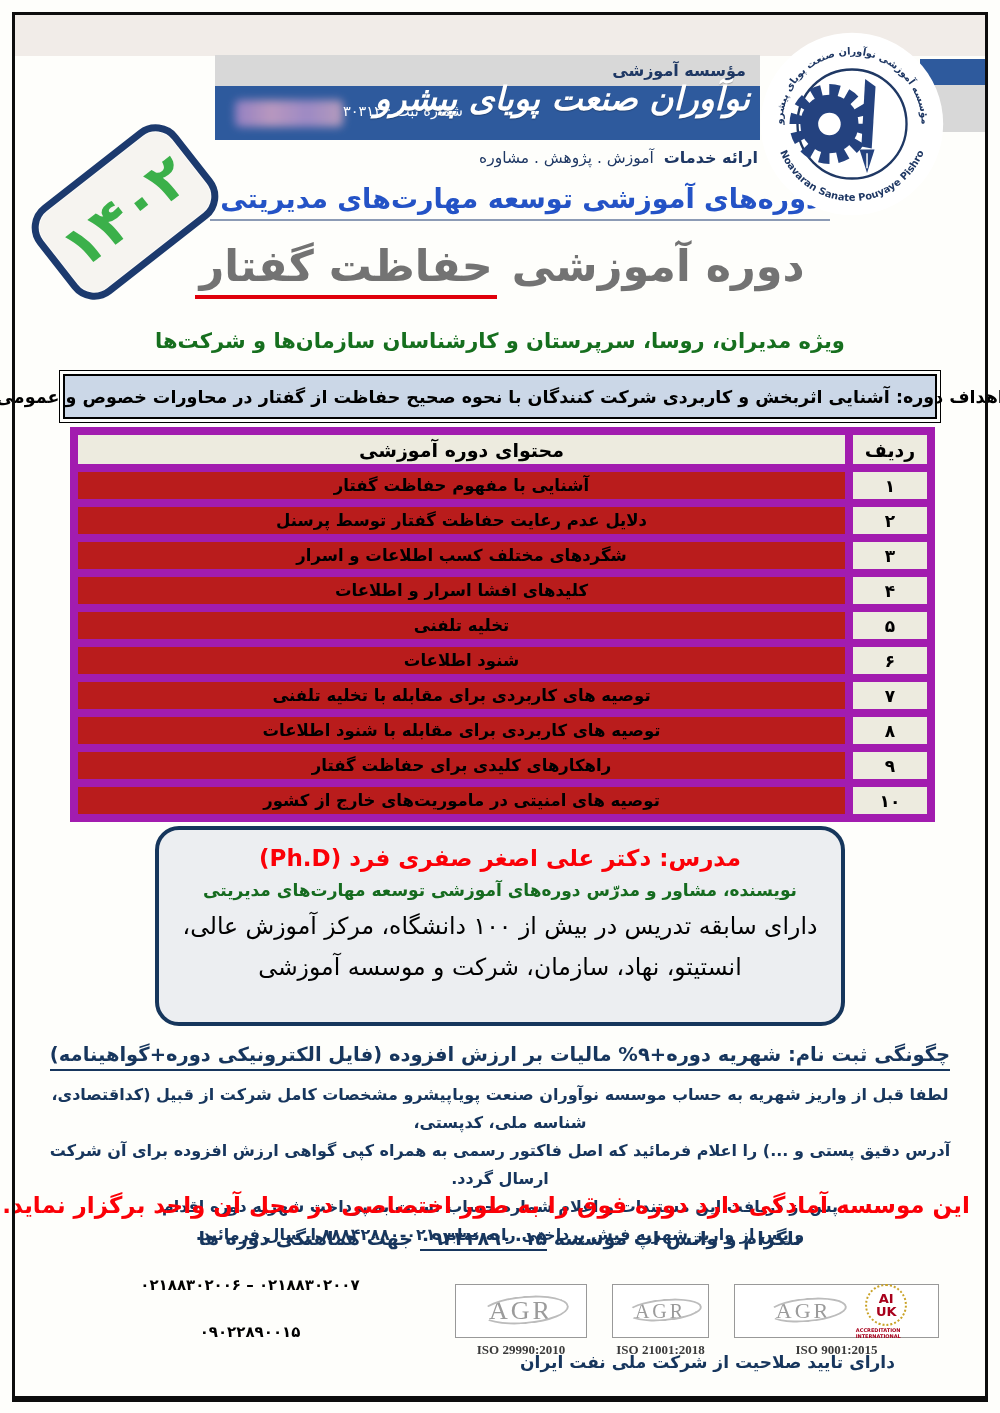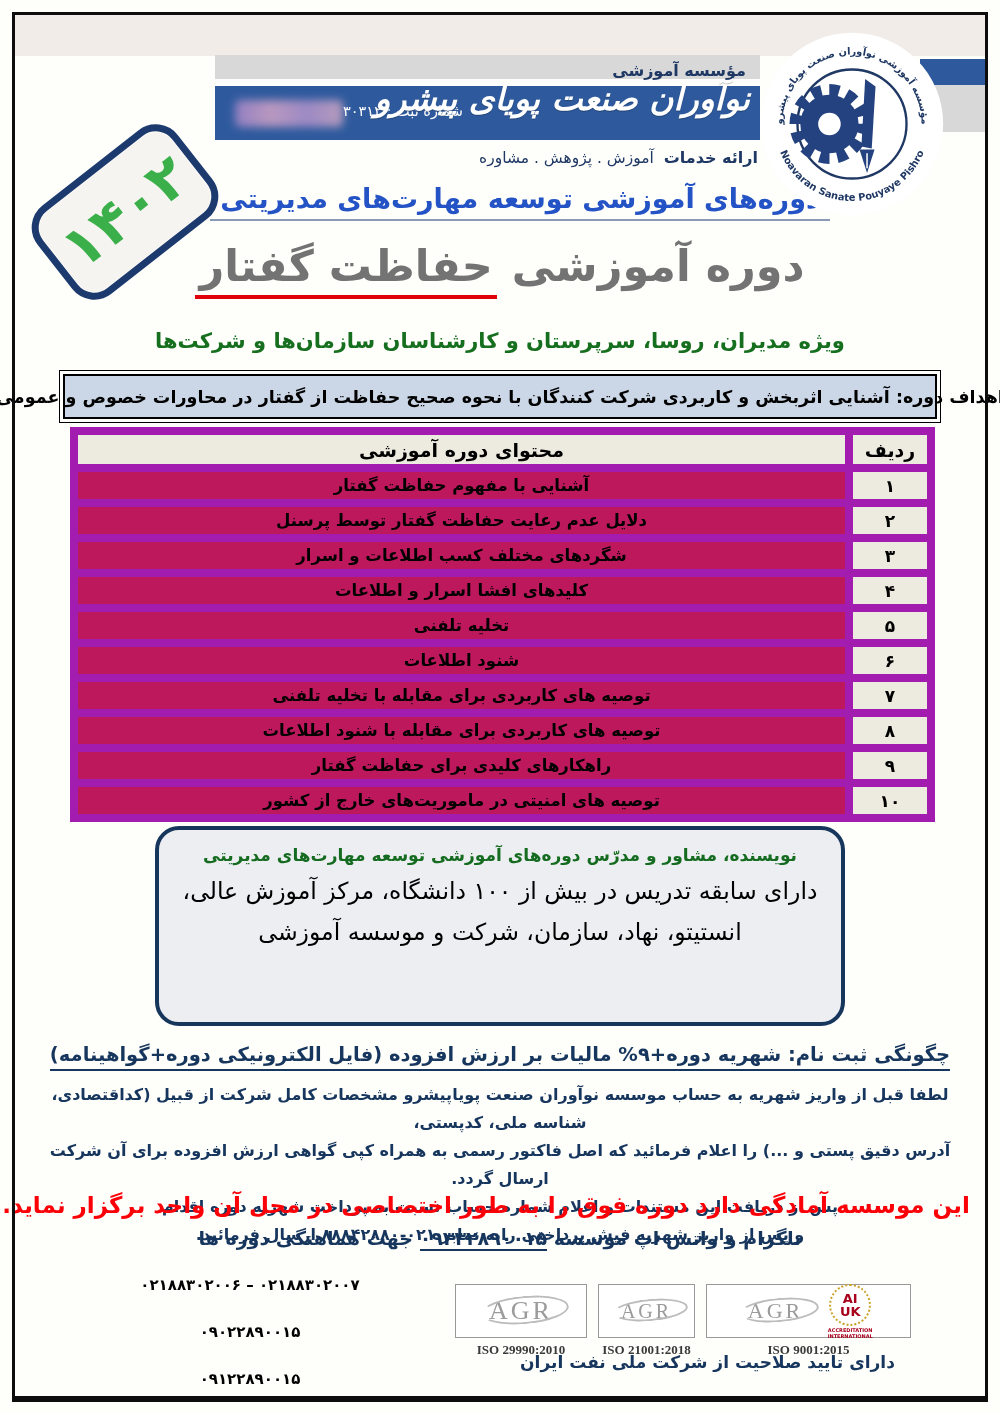--- a/index.html
+++ b/index.html
@@ -8,21 +8,21 @@
     position:relative; width:1000px; height:1413px; background:#FEFEFB;
     font-family:"DejaVu Sans", sans-serif; overflow:hidden;
   }
   .frame {
     position:absolute; left:12px; top:12px; width:976px; height:1390px;
     border:3px solid #0d0d0d; border-bottom-width:6px; pointer-events:none; z-index:50;
   }
   .top-strip { position:absolute; left:15px; top:15px; width:970px; height:41px; background:#F1ECE8; }
 
   
-  .hdr-gray { position:absolute; left:215px; top:55px; width:545px; height:24px; background:#D8D8D8;
+  .hdr-gray { position:absolute; left:215px; top:55px; width:545px; height:31px; background:#D8D8D8;
               direction:rtl; color:#1F3864; font-weight:bold; font-size:16px; line-height:31px; padding-right:14px; }
   .hdr-blue { position:absolute; left:215px; top:86px; width:545px; height:54px; background:#2E5A9D; }
   .brand { position:absolute; right:10px; top:-7px; color:#fff; font-size:33px; font-weight:bold;
            font-style:italic; direction:rtl; white-space:nowrap; text-shadow:0 1px 1px rgba(0,0,0,.25); }
   .regno { position:absolute; left:128px; top:17px; color:#fff; font-size:14.5px; direction:rtl; }
   .redact { position:absolute; left:20px; top:14px; width:108px; height:27px; border-radius:5px;
             background:linear-gradient(90deg,#9d84c6,#c89fc3,#a98fc9,#c4a3c0); filter:blur(4px); opacity:.9; }
   .hdr-right-blue { position:absolute; left:920px; top:59px; width:65px; height:26px; background:#2E5A9D; }
   .hdr-right-gray { position:absolute; left:920px; top:85px; width:65px; height:47px; background:#D8D8D8; }
   .services { position:absolute; right:242px; top:148px; direction:rtl; color:#1F3864; font-size:15.5px; white-space:nowrap; }
@@ -51,21 +51,21 @@
   .objectives { position:absolute; left:63px; top:374px; width:874px; height:45px; background:#CBD7E7;
                 border:2px solid #000; outline:1px solid #000; outline-offset:3px;
                 display:flex; align-items:center; justify-content:center; direction:rtl;
                 color:#000; font-size:17.5px; font-weight:bold; white-space:nowrap; }
 
   
   table.course { position:absolute; left:70px; top:427px; width:865px; border-collapse:collapse;
                  border:3px solid #000; direction:rtl; }
   table.course td { border:8px solid #a21caf; text-align:center; vertical-align:middle; font-weight:bold; color:#000; }
   td.rowno { width:82px; background:#EDEBDF; font-size:17px; }
-  td.content { background:#be185d; font-size:16.5px; height:35px; }
+  td.content { background:#b91c1c; font-size:16.5px; height:35px; }
   tr.thead td { background:#EDEBDF; height:37px; font-size:19px; }
 
   
   .instructor { position:absolute; left:155px; top:826px; width:690px; height:200px; background:#ECEEF1;
                 border:4px solid #16365C; border-radius:24px; direction:rtl; text-align:center; padding-top:15px; }
   .instructor .l1 { color:#FB0007; font-size:23px; font-weight:bold; margin-bottom:9px; }
   .instructor .l2 { color:#156B1F; font-size:17px; font-weight:bold; margin-bottom:12px; }
   .instructor .l3, .instructor .l4 { color:#000; font-size:23.5px; font-weight:normal; margin-bottom:13px; }
 
   
@@ -79,33 +79,33 @@
   .telegram { position:absolute; left:0; top:1227px; width:1000px; text-align:center; direction:rtl;
               color:#17365D; font-size:19px; font-weight:bold; }
   .telegram .num { border-bottom:2px solid #17365D; padding-bottom:0; }
 
   
   .phones { position:absolute; left:45px; top:1262px; width:410px; text-align:center; direction:ltr;
             color:#000; font-weight:bold; font-size:15px; }
   .phones div { line-height:47px; }
 
   
-  .certs { position:absolute; left:455px; top:1284px; width:505px; display:flex; gap:11px; align-items:flex-start; }
+  .certs { position:absolute; left:455px; top:1284px; width:505px; display:flex; gap:25px; align-items:flex-start; }
   .cert { display:flex; flex-direction:column; align-items:center; }
   .cert-box { background:#fff; border:1px solid #999; height:54px; display:flex; align-items:center;
               justify-content:center; position:relative; padding:0 6px; }
   .cert:nth-child(1) .cert-box { width:132px; }
   .cert:nth-child(2) .cert-box { width:97px; }
   .cert:nth-child(3) .cert-box { width:205px; gap:8px; }
   .agr { font-family:"Liberation Serif", serif; font-size:26px; color:#9b9b9b; letter-spacing:3px;
          position:relative; line-height:1; padding:4px 10px; }
   .agr::after { content:""; position:absolute; left:2px; right:-6px; top:2px; bottom:4px;
                 border:2px solid #bcbcbc; border-radius:50%; border-left-color:transparent; transform:rotate(-5deg); }
   .iso { margin-top:4px; font-family:"Liberation Serif", serif; font-weight:bold; font-size:13px; color:#3a3a3a; }
-  .aiuk { width:58px; display:flex; flex-direction:column; align-items:center; }
+  .aiuk { width:58px; display:flex; flex-direction:column; align-items:flex-end; }
   .aiuk .ring { width:42px; height:42px; border:2px dotted #C9A227; border-radius:50%;
                 display:flex; flex-direction:column; align-items:center; justify-content:center;
                 color:#A8001C; font-weight:bold; font-size:13px; line-height:13px; }
   .aiuk .cap { font-size:5px; color:#A8001C; font-weight:bold; margin-top:1px; text-align:center; line-height:6px; }
   .nioc { position:absolute; left:455px; top:1352px; width:505px; text-align:center; direction:rtl;
           color:#17365D; font-size:17px; font-weight:bold; }
 </style>
 </head>
 <body>
 
@@ -217,20 +217,21 @@
           <td class="content">راهکارهای کلیدی برای حفاظت گفتار</td>
         </tr>
     <tr>
           <td class="rowno">۱۰</td>
           <td class="content">توصیه های امنیتی در ماموریت‌های خارج از کشور</td>
         </tr>
   </tbody>
     </table>
 
   <div class="instructor">
+    <div class="l1">مدرس: دکتر علی اصغر صفری فرد (Ph.D)</div>
     <div class="l2">نویسنده، مشاور و مدرّس دوره‌های آموزشی توسعه مهارت‌های مدیریتی</div>
     <div class="l3">دارای سابقه تدریس در بیش از ۱۰۰ دانشگاه، مرکز آموزش عالی،</div>
     <div class="l4">انستیتو، نهاد، سازمان، شرکت و موسسه آموزشی</div>
   </div>
 
   <div class="reg-heading">
     <span>چگونگی ثبت نام: شهریه دوره+۹% مالیات بر ارزش افزوده (فایل الکترونیکی دوره+گواهینامه)</span>
   </div>
   <div class="reg-notes">
     <div>لطفا قبل از واریز شهریه به حساب موسسه نوآوران صنعت پویاپیشرو مشخصات کامل شرکت از قبیل (کداقتصادی، شناسه ملی، کدپستی،</div>
@@ -241,21 +242,20 @@
   <div class="offer">این موسسه آمادگی دارد دوره فوق را به طور اختصاصی در محل آن واحد برگزار نماید.</div>
   <div class="telegram">
     <span>تلگرام و واتس اپ موسسه</span>
     <span class="num">۰۹۳۳۲۸۹۰۰۱۵</span>
     <span>جهت هماهنگی دوره ها</span>
   </div>
 
   <div class="phones">
     <div>۰۲۱۸۸۳۰۲۰۰۶ – ۰۲۱۸۸۳۰۲۰۰۷</div>
     <div>۰۹۰۲۲۸۹۰۰۱۵</div>
-    <div>۰۹۱۲۲۸۹۰۰۱۵</div>
   </div>
 
   <div class="certs">
     <div class="cert">
       <div class="cert-box">
         <span class="agr">AGR</span>
       </div>
       <div class="iso">ISO 29990:2010</div>
     </div>
     <div class="cert">

